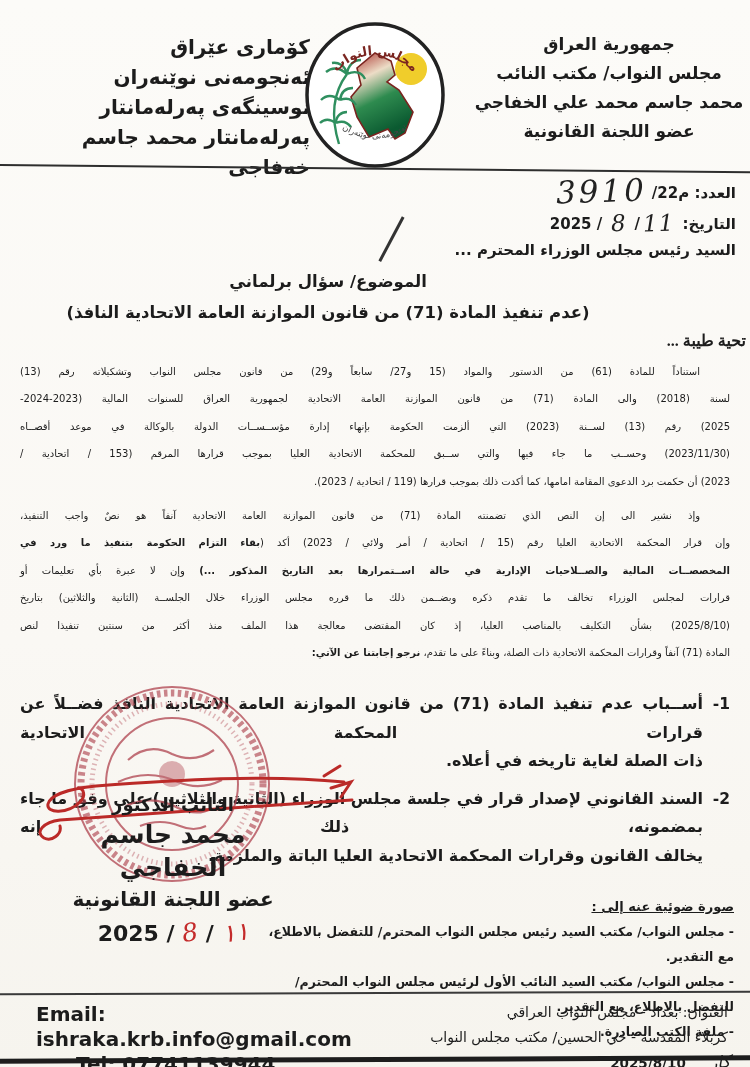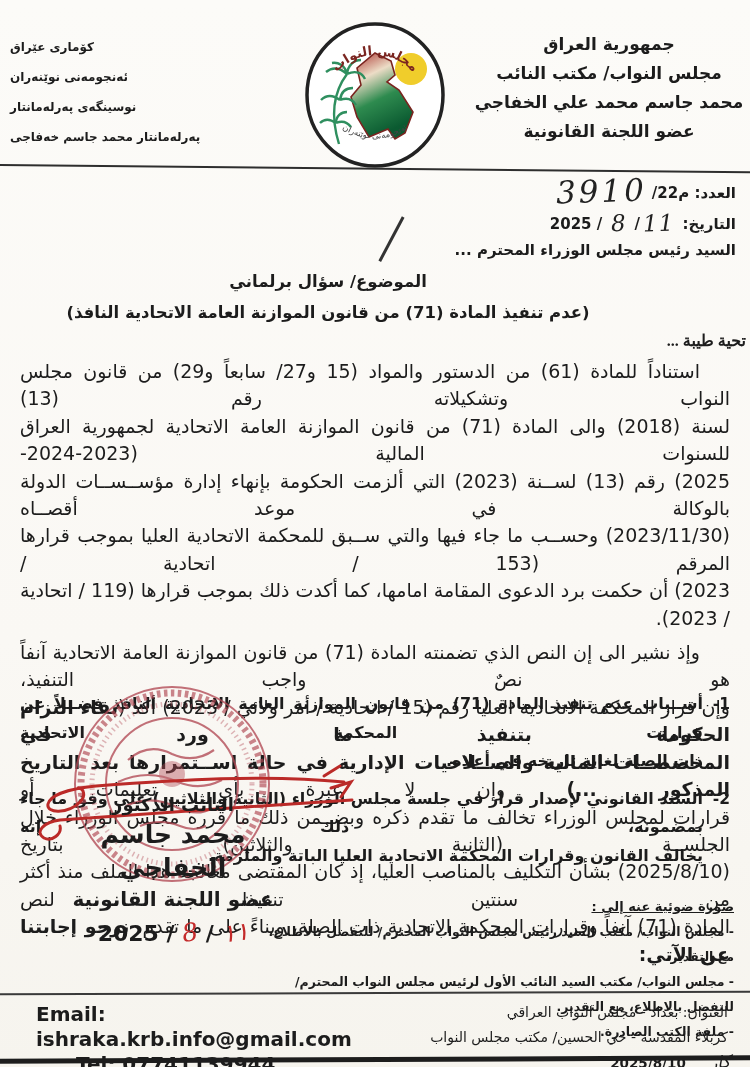--- a/index.html
+++ b/index.html
@@ -4,41 +4,41 @@
 <style>
   html,body{margin:0;padding:0;background:#e8e6e0;}
   .page{
     position:relative;width:750px;height:1067px;margin:0 auto;
     background:linear-gradient(180deg,#fcfbf8 0%,#faf8f4 60%,#f6f4ee 100%);
     font-family:"DejaVu Sans",sans-serif;color:#1c1c1c;direction:rtl;overflow:hidden;
   }
   
   .hdr-right{position:absolute;top:30px;right:1px;width:280px;text-align:center;
     font-weight:bold;font-size:17px;line-height:29px;}
-  .hdr-left{position:absolute;top:32px;left:10px;width:300px;text-align:left;
-    font-weight:bold;font-size:12px;line-height:30px;}
+  .hdr-left{position:absolute;top:32px;left:10px;width:300px;text-align:right;
+    font-weight:bold;font-size:20px;line-height:30px;}
   .logo{position:absolute;top:20px;left:302px;width:146px;height:150px;}
   .rule-top{position:absolute;top:164px;left:-4px;width:758px;height:2px;background:#2e2e2e;
     transform:rotate(0.55deg);transform-origin:left center;}
   
   .refblock{position:absolute;top:176px;right:14px;width:360px;text-align:right;}
   .ref-line{font-size:15px;font-weight:bold;line-height:30px;}
   .hand{font-family:"DejaVu Serif",serif;font-style:italic;font-weight:normal;
     display:inline-block;transform:rotate(-2deg);color:#222;}
   .hand-big{font-size:31px;letter-spacing:3px;margin-left:26px;vertical-align:-4px;}
   .hand-med{font-size:23px;letter-spacing:1px;vertical-align:-2px;margin:0 3px;}
   .recipient{font-size:15px;font-weight:bold;margin-top:2px;}
   .hand-slash{position:absolute;top:214px;right:358px;width:2.5px;height:50px;background:#333;
     transform:rotate(28deg);}
   
   .subject{position:absolute;top:266px;left:0;width:656px;text-align:center;
     font-weight:bold;font-size:16.5px;line-height:31px;}
   
   .greeting{position:absolute;top:331px;right:4px;font-weight:bold;font-size:16px;font-family:Liberation Serif, serif;}
-  .bodytext{position:absolute;right:20px;left:20px;top:358px;font-size:19px;}
+  .bodytext{position:absolute;right:20px;left:20px;top:358px;font-size:10px;}
   .tline{text-align:justify;text-align-last:justify;line-height:27.4px;white-space:normal;}
   .tline.last{text-align-last:right;}
   .tline.indent{text-indent:30px;}
   .bseg{font-weight:bold;}
   .para2{margin-top:7px;}
   .items{position:absolute;right:20px;left:20px;top:690px;}
   .item{position:relative;padding-right:27px;margin-bottom:9px;}
   .item .inum{position:absolute;right:0;top:0;font-weight:bold;font-size:15.5px;line-height:28px;}
   .item .tline{font-weight:bold;line-height:28.5px;}
   

